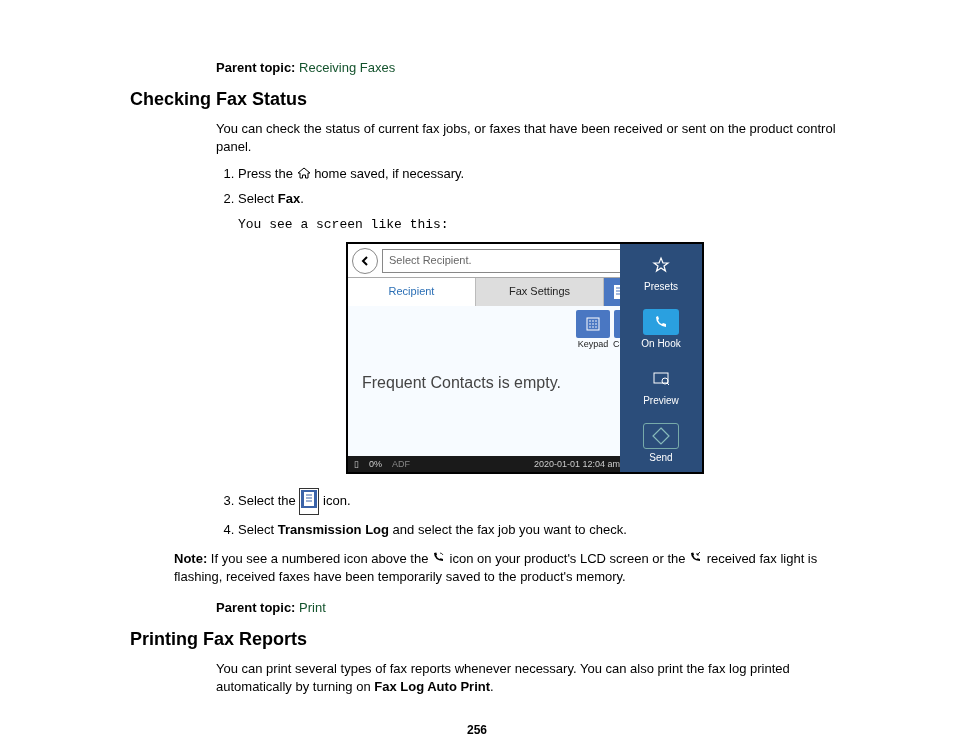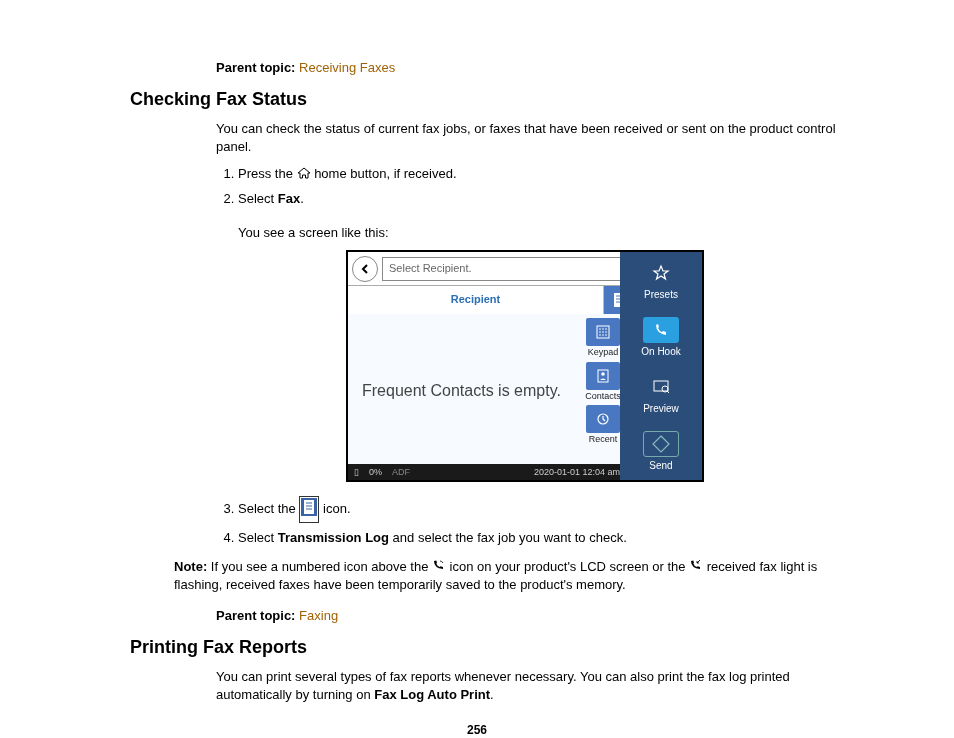--- a/index.html
+++ b/index.html
@@ -13,40 +13,40 @@
     position: relative;
   }
   .page {
     padding: 60px 90px 0 130px;
   }
   .parent-topic {
     margin-left: 86px;
     margin-bottom: 14px;
   }
   .parent-topic .label { font-weight: bold; }
-  .link { color: #a16207; text-decoration: none; margin-top: 30px; }
+  .link { color: #14532d; text-decoration: none; margin-top: 30px; }
   h2 {
     font-size: 18px;
     font-weight: bold;
     margin-bottom: 10px;
   }
   .body-text {
     margin-left: 86px;
     margin-bottom: 10px;
     line-height: 1.35;
   }
   ol {
     margin-left: 86px;
     padding-left: 22px;
   }
   ol li {
     margin-bottom: 6px;
     line-height: 1.4;
   }
-  .sub { margin-top: 16px; }
+  .sub { margin-top: 8px; font-family: Liberation Mono, monospace; }
   .home-icon {
     display: inline-block;
     vertical-align: middle;
   }
   .menu-icon-inline {
     display: inline-block;
     vertical-align: middle;
     border: 1px solid #333;
     padding: 1px;
   }
@@ -96,21 +96,20 @@
     background: #fff;
     display: flex; align-items: center;
     padding: 0 6px;
     color: #666;
     font-size: 11px;
     text-align: center;
   }
   .ds-tabs {
     display: flex;
     height: 28px;
-    font-weight: bold;
   }
   .tab {
     flex: 1;
     display: flex; align-items: center; justify-content: center;
     font-size: 11px;
     border-right: 1px solid #bbb;
   }
   .tab.active { background: #fff; color: #2b6fb5; }
   .tab.inactive { background: #ddd; color: #222; }
   .tab.menu { flex: 0 0 30px; background: #4a77c2; color: #fff; border: none; }
@@ -122,21 +121,21 @@
   .freq-text {
     position: absolute;
     left: 14px; top: 66px;
     color: #444;
     font-size: 16px;
   }
   .side-btns {
     position: absolute;
     right: 4px; top: 4px;
     width: 54px;
-    display: flex; flex-direction: column; gap: 3px;
+    display: flex; flex-direction: row; gap: 3px;
   }
   .side-btn {
     display: flex; flex-direction: column; align-items: center;
     font-size: 9px; color: #222;
   }
   .side-btn .ic {
     width: 34px; height: 28px;
     background: #4a77c2;
     display: flex; align-items: center; justify-content: center;
     color: #fff;
@@ -190,39 +189,40 @@
   </div>
 
   <h2>Checking Fax Status</h2>
 
   <p class="body-text">You can check the status of current fax jobs, or faxes that have been received or sent on the product control panel.</p>
 
   <ol>
     <li>
       <span>Press the </span><span class="home-icon"><svg width="14" height="12" viewBox="0 0 14 12">
             <path d="M7 1 L13 6 L11 6 L11 11 L8.5 11 L8.5 8 L5.5 8 L5.5 11 L3 11 L3 6 L1 6 Z" fill="none" stroke="#000" stroke-width="1"></path>
-          </svg></span><span> home button, if received.</span>
+          </svg></span><span> home saved, if necessary.</span>
     </li>
     <li>
       <span>Select </span><b>Fax</b><span>.</span>
       <div class="sub">You see a screen like this:</div>
 
       
       <div class="device-screen">
         <div class="ds-left">
           <div class="ds-topbar">
             <div class="back-btn">
               <svg width="12" height="12" viewBox="0 0 12 12">
                   <path d="M8 2 L4 6 L8 10" fill="none" stroke="#000" stroke-width="2"></path>
                 </svg>
             </div>
             <div class="recipient-field">Select Recipient.</div>
           </div>
           <div class="ds-tabs">
             <div class="tab active">Recipient</div>
+            <div class="tab inactive">Fax Settings</div>
             <div class="tab menu">
               <svg width="14" height="16" viewBox="0 0 14 16">
                   <rect x="2" y="1" width="10" height="14" fill="#fff"></rect>
                   <line x1="4" y1="4" x2="10" y2="4" stroke="#4a77c2"></line>
                   <line x1="4" y1="7" x2="10" y2="7" stroke="#4a77c2"></line>
                   <line x1="4" y1="10" x2="10" y2="10" stroke="#4a77c2"></line>
                 </svg>
             </div>
           </div>
           <div class="ds-body">
@@ -330,21 +330,21 @@
           <path d="M2 2 Q2 9 11 10 L11 8 L8.5 7.3 L7.8 8 Q5 7 4.3 4.5 L5 3.8 L4.3 1.5 Z" fill="#000"></path>
           <path d="M8 2 Q10 2 11 4" fill="none" stroke="#000" stroke-width="0.8"></path>
         </svg></span><span> icon on your product's LCD screen or the </span><span class="phone-icon-inline"><svg width="14" height="12" viewBox="0 0 14 12">
           <path d="M2 2 Q2 9 11 10 L11 8 L8.5 7.3 L7.8 8 Q5 7 4.3 4.5 L5 3.8 L4.3 1.5 Z" fill="#000"></path>
           <path d="M11 1 L8 4 M8 2 L8 4 L10 4" fill="none" stroke="#000" stroke-width="0.9"></path>
         </svg></span><span> received fax light is flashing, received faxes have been temporarily saved to the product's memory.</span>
   </p>
 
   <div class="parent-topic" style="margin-top:14px">
     <span class="label">Parent topic:</span>
-    <a href="#" class="link">Faxing</a>
+    <a href="#" class="link">Print</a>
   </div>
 
   <h2>Printing Fax Reports</h2>
 
   <p class="body-text">
     <span>You can print several types of fax reports whenever necessary. You can also print the fax log printed automatically by turning on </span><b>Fax Log Auto Print</b><span>.</span>
   </p>
 
 </div>
 

